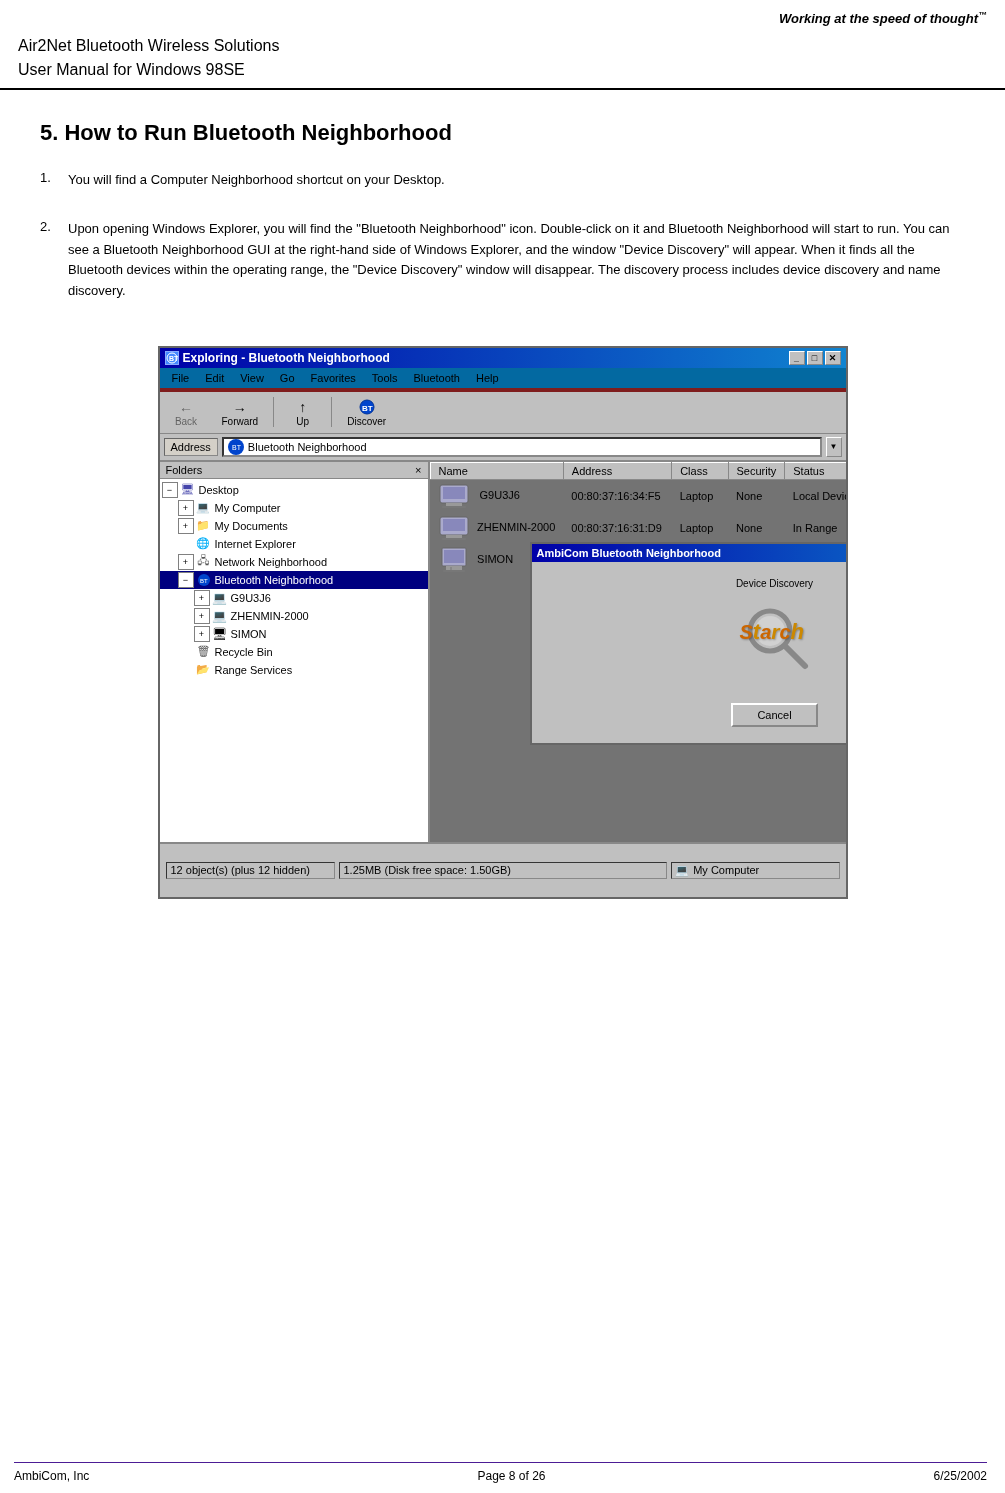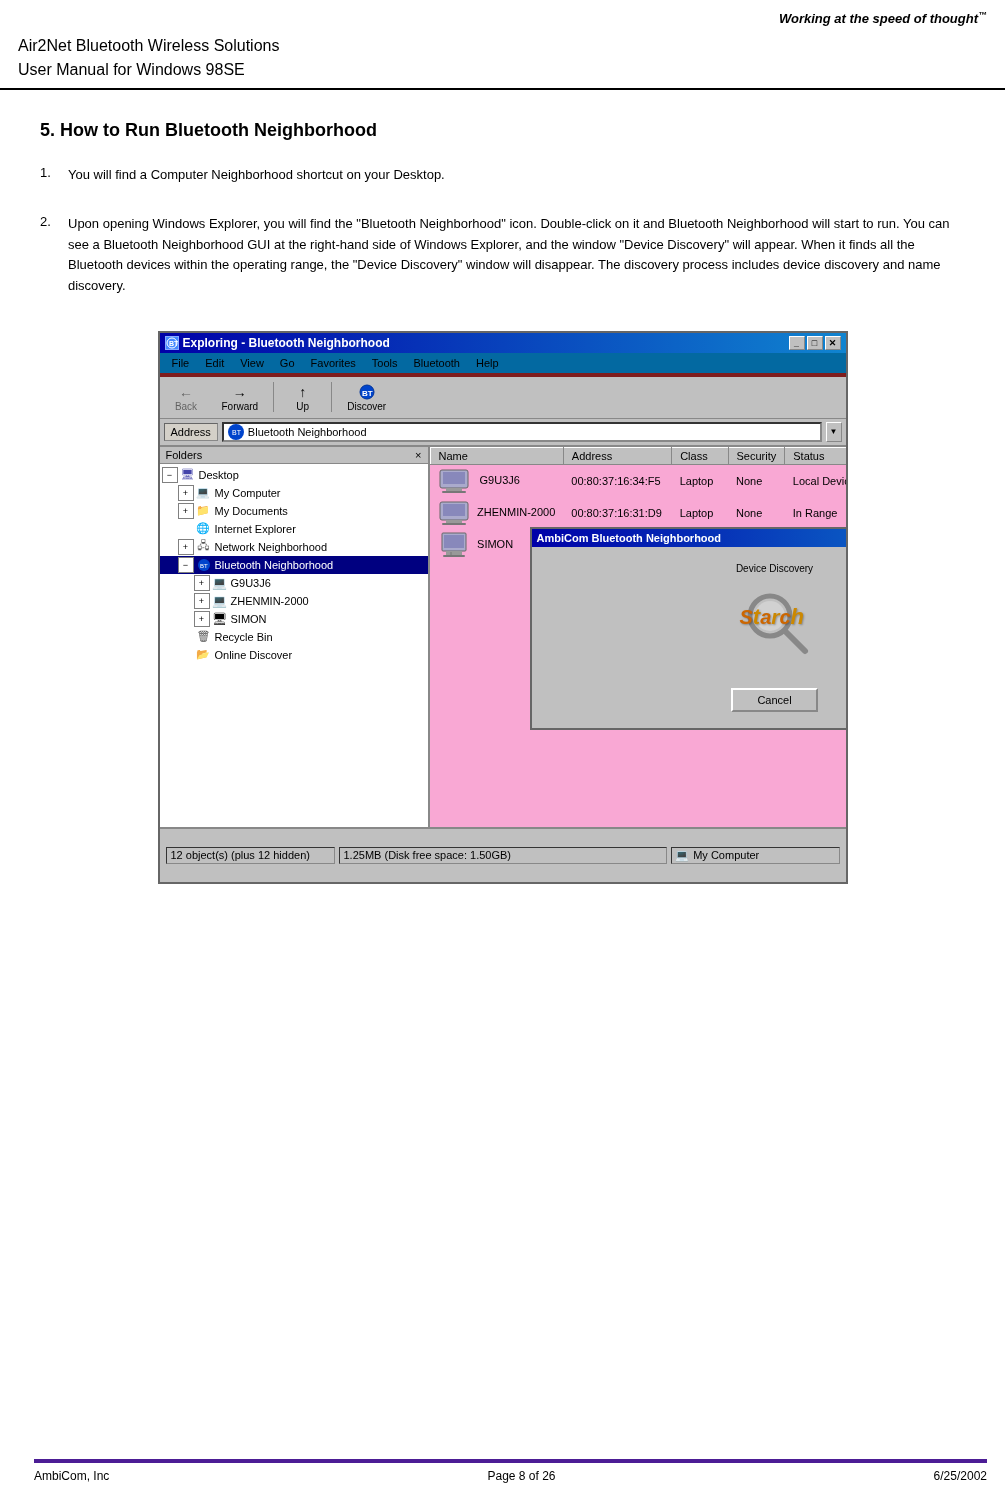--- a/index.html
+++ b/index.html
@@ -33,36 +33,36 @@
     }
     .header-right .tm {
       font-size: 9px;
       vertical-align: super;
     }
 
     
     .page-footer {
       position: absolute;
       bottom: 10px;
-      left: 34px;
+      left: 14px;
       right: 18px;
       display: flex;
       justify-content: space-between;
       font-size: 12px;
-      border-top: 4px solid #4c1d95;
+      border-top: 1px solid #4c1d95;
       padding-top: 6px;
     }
 
     
     .content {
       padding: 30px 40px 20px 40px;
     }
 
     .section-title {
-      font-size: 18px;
+      font-size: 22px;
       font-weight: bold;
       margin-bottom: 24px;
     }
 
     .body-text {
       font-size: 13px;
       line-height: 1.6;
       margin-bottom: 14px;
     }
 
@@ -71,21 +71,21 @@
       gap: 8px;
       margin-bottom: 14px;
     }
     .numbered-item .num {
       min-width: 20px;
       font-size: 13px;
     }
 
     
     .screenshot-container {
-      margin: 20px auto;
+      margin: 30px auto;
       width: 690px;
       border: 2px solid #666;
       background: #c0c0c0;
       font-family: "Tahoma", "Arial", sans-serif;
       font-size: 11px;
     }
 
     
     .title-bar {
       background: linear-gradient(to right, #0000a8, #1084d0);
@@ -231,21 +231,21 @@
       align-items: center;
       justify-content: center;
       font-size: 8px;
       cursor: pointer;
     }
 
     
     .explorer-main {
       display: flex;
       height: 380px;
-      background: #f9a8d4;
+      background: #737373;
     }
 
     
     .folders-panel {
       width: 270px;
       min-width: 270px;
       border-right: 2px solid #888;
       background: white;
       overflow-y: auto;
     }
@@ -599,21 +599,21 @@
 
           <div class="tree-item indent-1">
             <div style="width:16px;margin-right:2px;"></div>
             <div class="tree-icon icon-recycle">🗑</div>
             <span class="tree-label">Recycle Bin</span>
           </div>
 
           <div class="tree-item indent-1">
             <div style="width:16px;margin-right:2px;"></div>
             <div class="tree-icon icon-folder">📂</div>
-            <span class="tree-label">Online Discover</span>
+            <span class="tree-label">Range Services</span>
           </div>
 
         </div>
       </div>
 
       <div class="files-panel" style="position:relative;">
         <table class="files-table">
           <thead>
             <tr>
               <th>Name</th>

